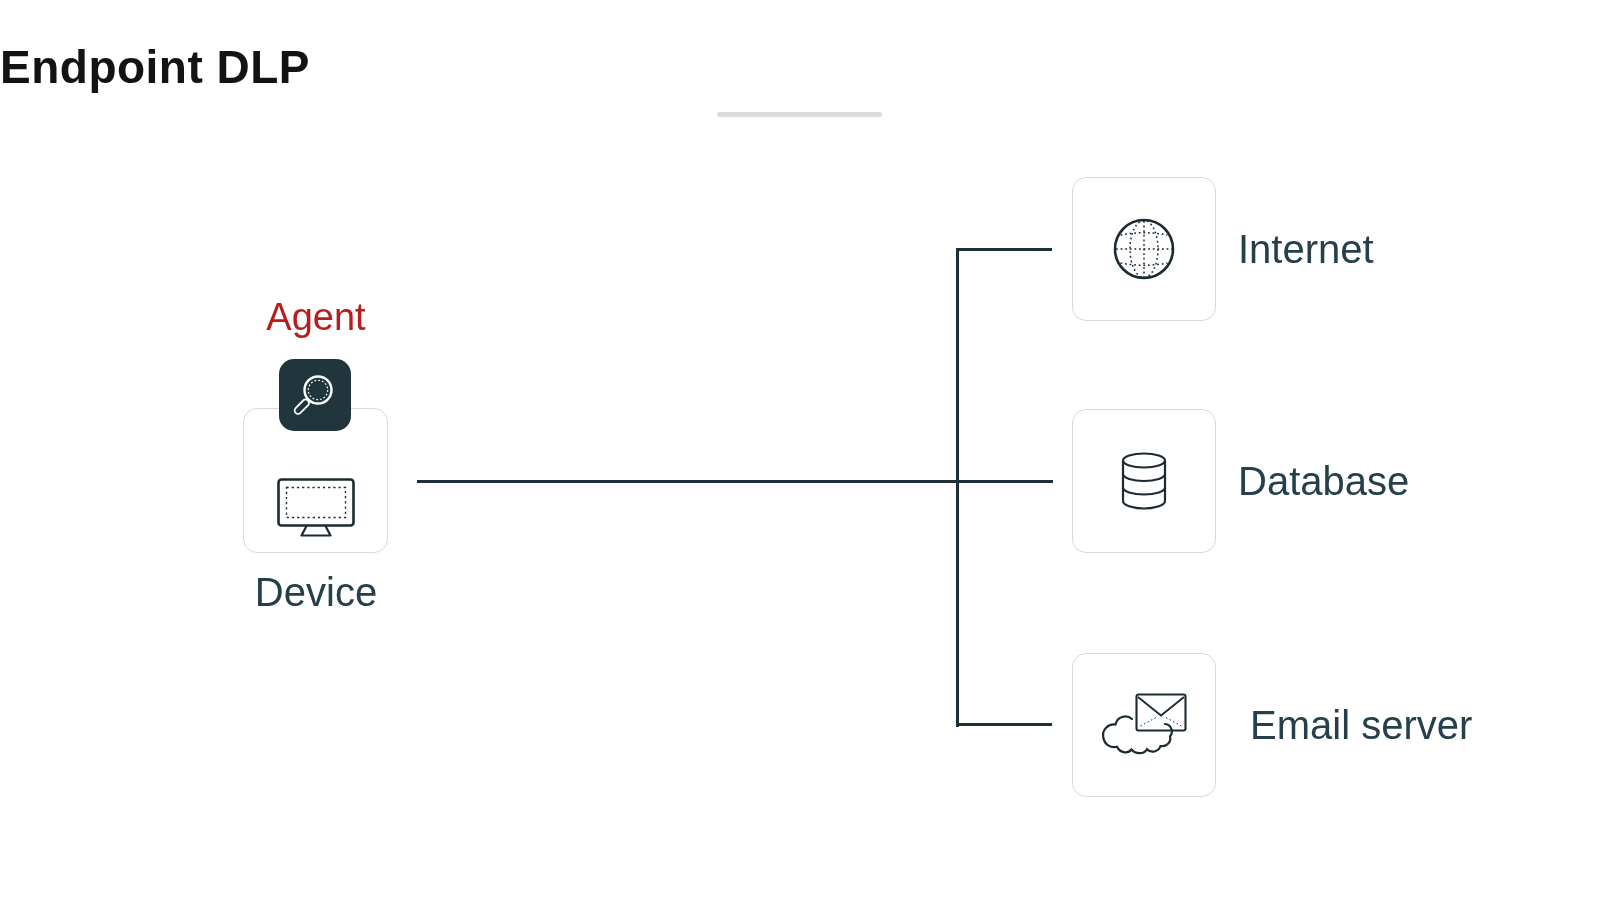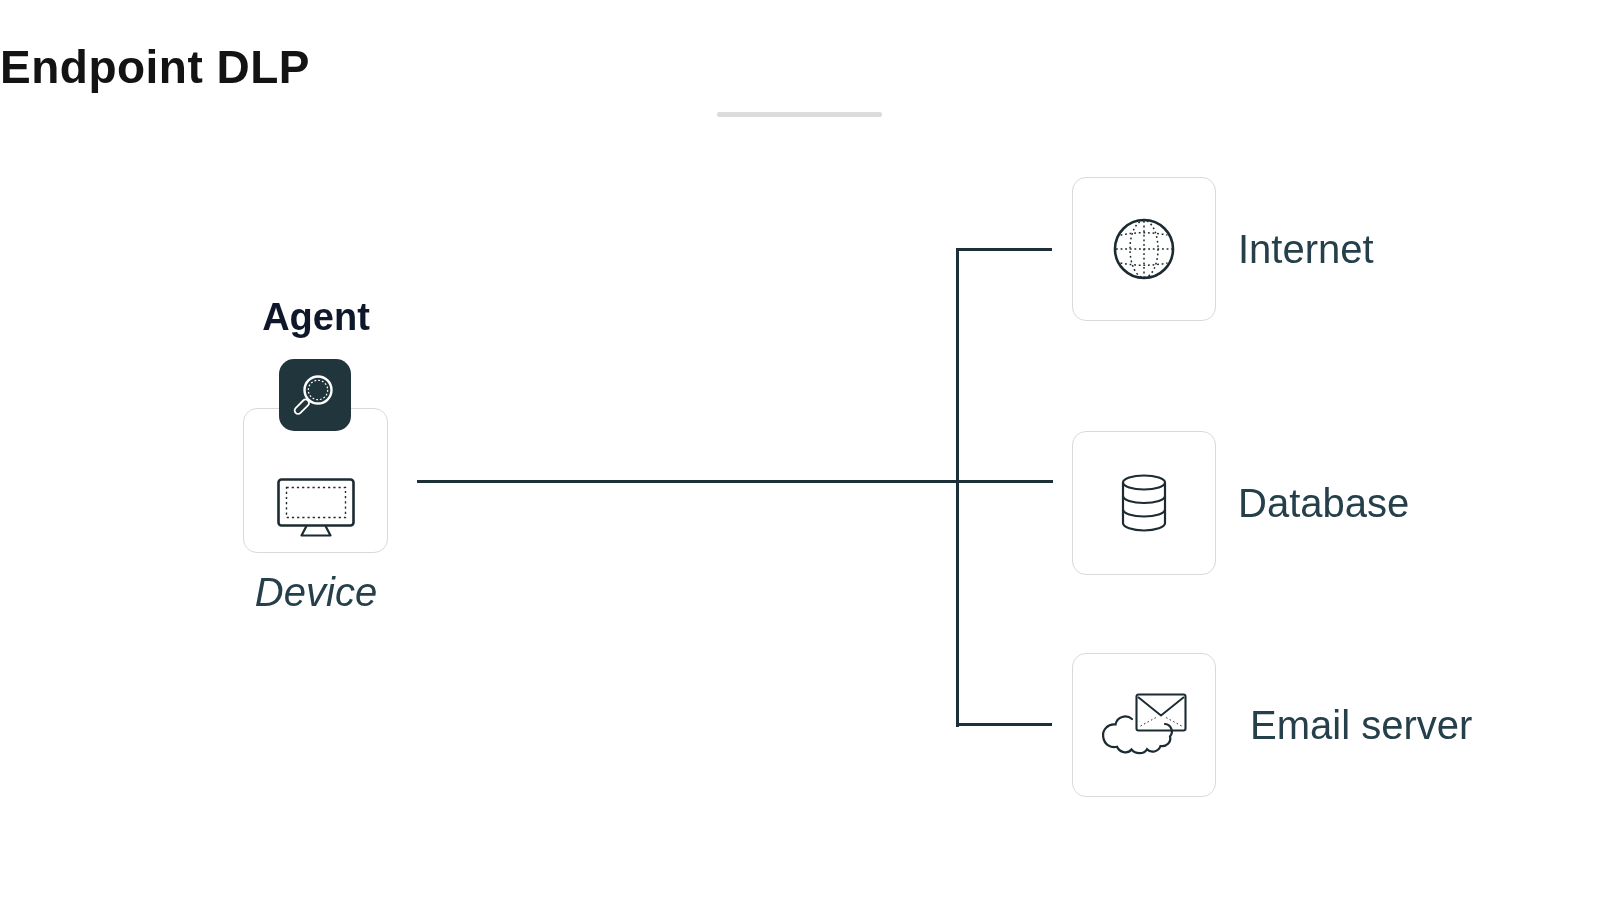--- a/index.html
+++ b/index.html
@@ -33,22 +33,22 @@
     border-radius: 2px;
   }
 
   
   .agent-label {
     position: absolute;
     left: 230px; top: 296px;
     width: 172px;
     text-align: center;
     font-size: 38px;
-    font-weight: 700;
-    color: #0f172a;
+    font-weight: 400;
+    color: #b91c1c;
   }
   .agent-badge {
     position: absolute;
     left: 279px; top: 359px;
     width: 72px; height: 72px;
     background: #20353c;
     border-radius: 15px;
     display: flex; align-items: center; justify-content: center;
     z-index: 3;
   }
@@ -64,39 +64,38 @@
   }
   .device-card svg { margin-bottom: 14px; }
   .device-label {
     position: absolute;
     left: 230px; top: 570px;
     width: 172px;
     text-align: center;
     font-size: 40px;
     font-weight: 400;
     color: #25404a;
-    font-style: italic;
   }
 
   
   .line { position: absolute; background: #1d3037; z-index: 1; }
   .line-main   { left: 417px; top: 480px;  width: 636px; height: 3px; }
   .line-vert   { left: 956px; top: 248px;  width: 3px;   height: 479px; }
   .line-top    { left: 959px; top: 248px;  width: 93px;  height: 3px; }
   .line-bottom { left: 959px; top: 723px;  width: 93px;  height: 3px; }
 
   
   .node-row {
     position: absolute;
     left: 1072px;
     width: 520px; height: 144px;
     display: flex; align-items: center;
   }
   .node-row.internet { top: 177px; }
-  .node-row.database { top: 431px; }
+  .node-row.database { top: 409px; }
   .node-row.email    { top: 653px; gap: 12px; }
   .node-card {
     width: 144px; height: 144px;
     background: #ffffff;
     border: 1.5px solid #d9d9d9;
     border-radius: 14px;
     display: flex; align-items: center; justify-content: center;
     flex: 0 0 auto;
   }
   .node-label {

